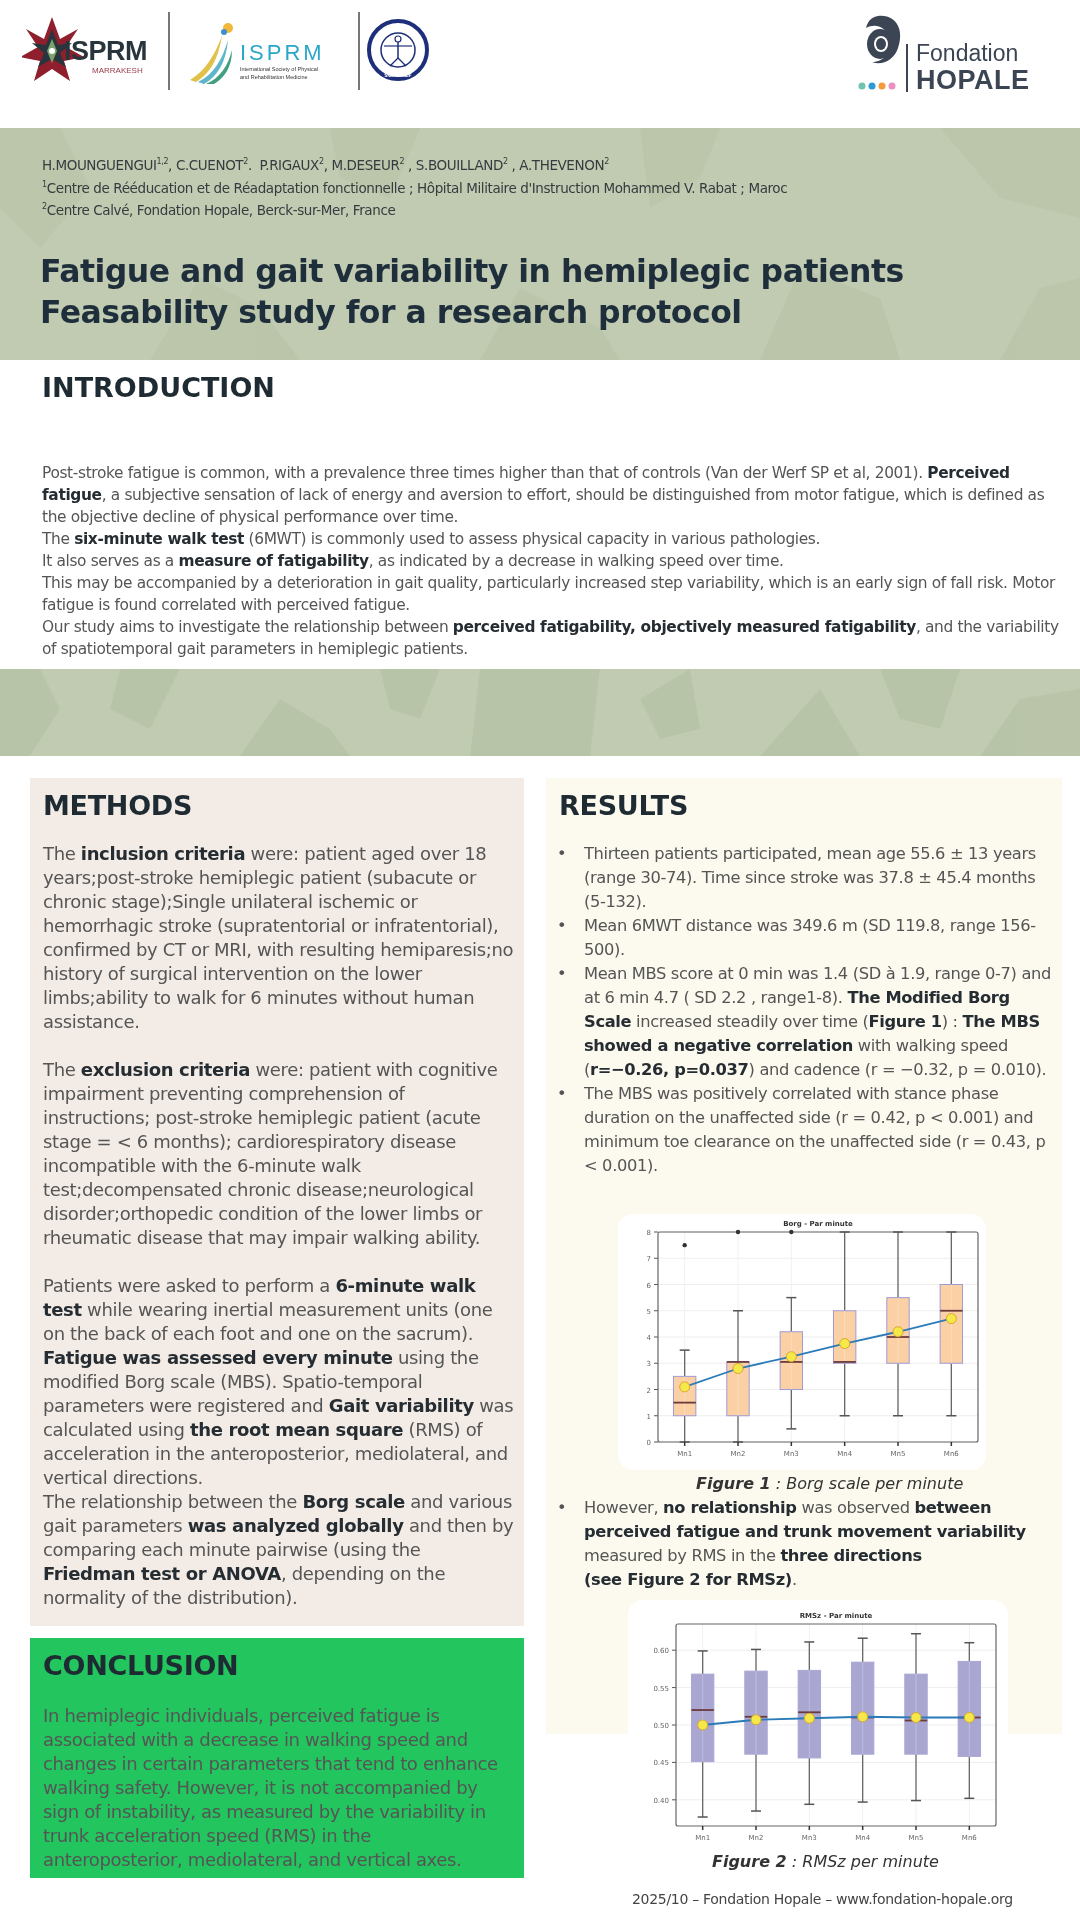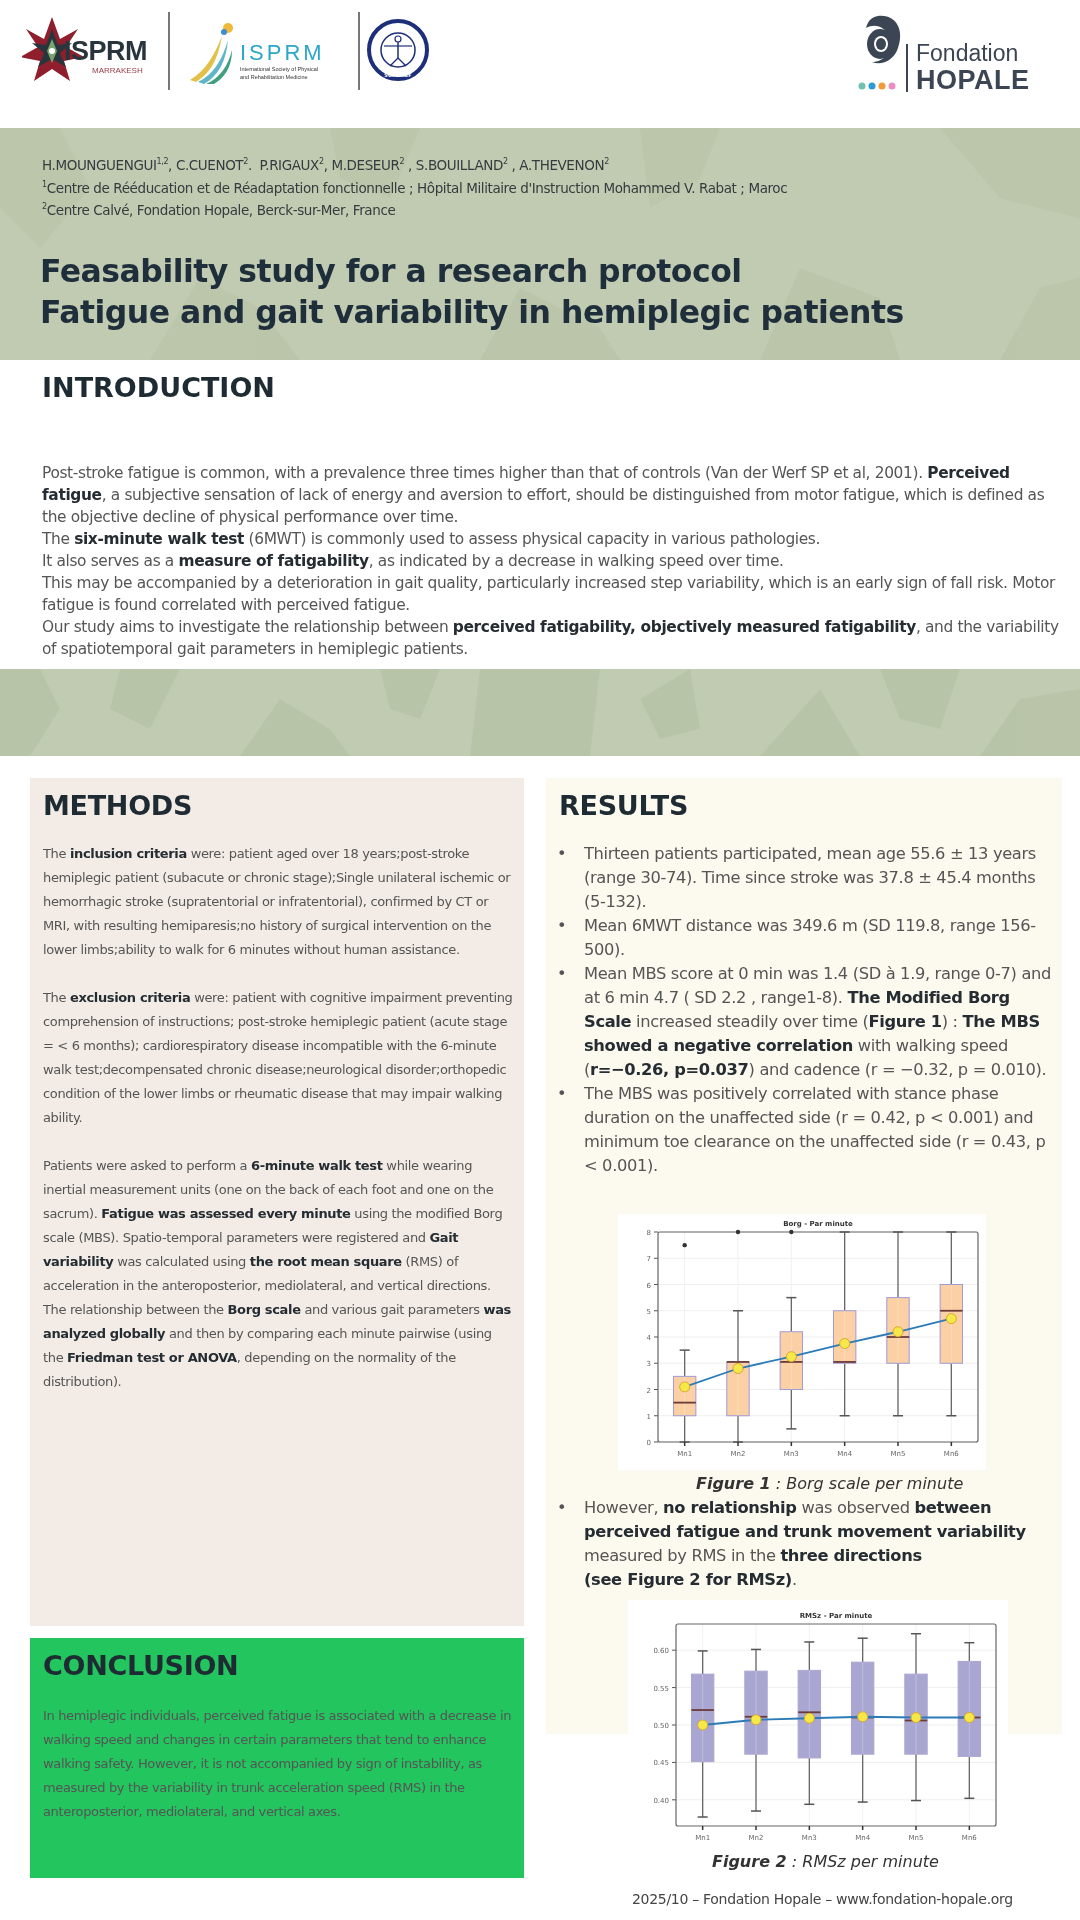--- a/index.html
+++ b/index.html
@@ -32,30 +32,30 @@
   .intro-text b { color: #252d33; font-weight: bold; }
 
   .mid-band { top: 669px; height: 87px; }
 
   
   .panel { position: absolute; }
   .methods { left: 30px; top: 778px; width: 494px; height: 848px; background: #f3ece6; }
   .conclusion { left: 30px; top: 1638px; width: 494px; height: 240px; background: #22c55e; }
   .results { left: 546px; top: 778px; width: 516px; height: 956px; background: #fcf9ee; }
   .panel h2 { position: absolute; left: 13px; top: 12px; font-size: 27px; font-weight: bold; color: #1f2b33; letter-spacing: -0.3px; }
-  .panel .body { position: absolute; left: 13px; width: 472px; font-size: 13px; line-height: 24px; color: #555; letter-spacing: -0.35px; }
+  .panel .body { position: absolute; left: 13px; width: 472px; font-size: 18px; line-height: 24px; color: #555; letter-spacing: -0.35px; }
   .panel .body b { color: #252d33; }
   .panel p + p { margin-top: 24px; }
 
   .results ul { list-style: none; position: absolute; left: 8px; width: 500px; font-size: 16.3px; line-height: 24px; color: #555; letter-spacing: -0.35px; }
   .results li { position: relative; padding-left: 30px; }
   .results li::before { content: "•"; position: absolute; left: 3px; top: 0; color: #555; }
   .results li b { color: #252d33; }
 
-  .figure { position: absolute; background: #fff; }
+  .figure { position: absolute; background: #fff; border-radius: 15px; }
   .fig-caption { position: absolute; font-size: 16px; color: #333; font-style: italic; white-space: nowrap; }
   .fig-caption b { font-weight: bold; }
   svg text { font-family: "DejaVu Sans", sans-serif; }
 
   .footer { position: absolute; left: 632px; top: 1891px; font-size: 14px; color: #444; letter-spacing: -0.3px; }
 </style>
 </head>
 <body>
 
 <div class="logos">
@@ -139,22 +139,22 @@
       <span>C.CUENOT</span><sup>2</sup>.&nbsp;
       <span>P.RIGAUX</span><sup>2</sup>,
       <span>M.DESEUR</span><sup>2</sup> ,
       <span>S.BOUILLAND</span><sup>2</sup> ,
       <span>A.THEVENON</span><sup>2</sup>
     </div>
     <div><sup>1</sup><span>Centre de Rééducation et de Réadaptation fonctionnelle ; Hôpital Militaire d'Instruction Mohammed V.  Rabat ; Maroc</span></div>
     <div><sup>2</sup><span>Centre Calvé, Fondation Hopale, Berck-sur-Mer, France</span></div>
   </div>
   <div class="main-title">
+    <div>Fatigue and gait variability in hemiplegic patients</div>
     <div>Feasability study for a research protocol</div>
-    <div>Fatigue and gait variability in hemiplegic patients</div>
   </div>
 </div>
 
 <div class="intro-heading">INTRODUCTION</div>
 <div class="intro-text">
   <div><span>Post-stroke  fatigue is common,  with a prevalence  three times higher than that of controls (Van der Werf SP et al, 2001).  </span><b>Perceived fatigue</b><span>, a subjective sensation of lack of energy and aversion to effort, should be distinguished from motor fatigue, which is defined as the objective decline of physical performance over time.</span></div>
   <div><span>The </span><b>six-minute walk test</b><span> (6MWT) is commonly used to assess physical capacity in various pathologies.</span></div>
   <div><span>It also serves as a </span><b>measure of fatigability</b><span>, as indicated by a decrease in walking speed over time.</span></div>
   <div>This may be accompanied by a deterioration in gait quality, particularly increased step variability, which is an early sign of fall risk. Motor fatigue is found correlated with perceived fatigue.</div>
   <div><span>Our study aims to investigate the relationship between </span><b>perceived fatigability, objectively measured fatigability</b><span>, and the variability of spatiotemporal  gait parameters  in hemiplegic patients.</span></div>

